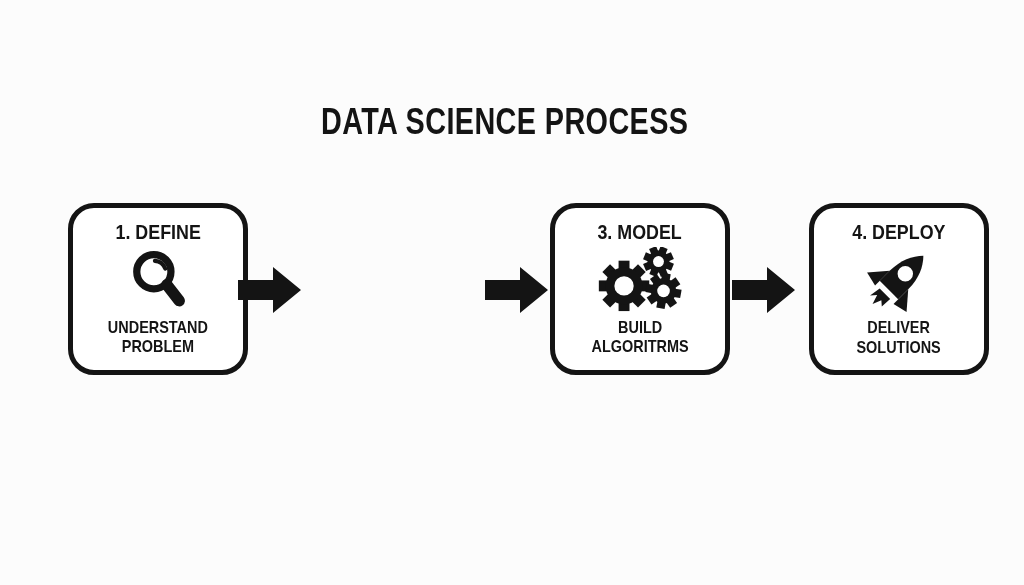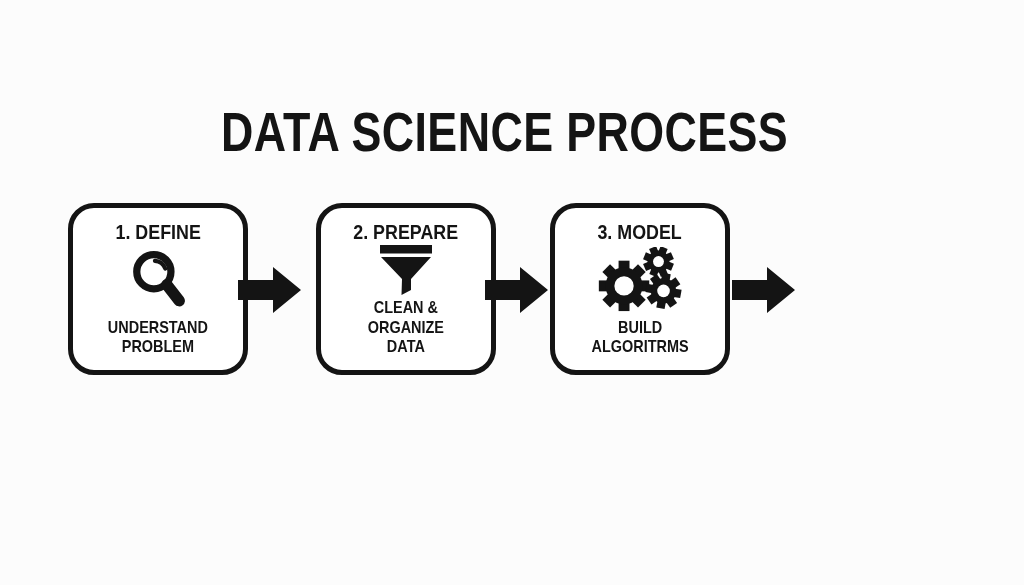--- a/index.html
+++ b/index.html
@@ -2,21 +2,21 @@
 <html style="--ink: #141414; --bg: #fcfcfc; --box-bg: #ffffff;"><head>
 <meta charset="utf-8">
 <style>
   :root { --ink:#141414; --bg:#fcfcfc; --box-bg:#ffffff; }
   * { margin:0; padding:0; box-sizing:border-box; }
   html,body { width:1024px; height:585px; overflow:hidden; }
   body { background:var(--bg); font-family:"Liberation Sans", sans-serif; color:var(--ink); }
   .canvas { position:relative; width:1024px; height:585px; background:var(--bg); }
 
   .title { position:absolute; left:0; right:14px; top:104px; text-align:center;
-           font-size:56px; font-weight:bold; letter-spacing:0.5px; line-height:1; }
+           font-size:36px; font-weight:bold; letter-spacing:0.5px; line-height:1; }
   .squeeze-title { display:inline-block; transform:scaleX(0.8); transform-origin:50% 50%; white-space:nowrap; }
 
   .step-box { position:absolute; top:203px; width:180px; height:172px;
               background:var(--box-bg); border:5px solid var(--ink); border-radius:26px;
               display:flex; flex-direction:column; align-items:center;
               justify-content:space-between; padding:13px 4px 13px; }
   .step-label { font-size:21px; font-weight:bold; line-height:1; white-space:nowrap;
                 transform:scaleX(0.85); transform-origin:50% 50%; }
   .icon-wrap { flex:1 1 auto; display:flex; align-items:center; justify-content:center; }
   .caption { font-size:17px; font-weight:bold; text-align:center; line-height:1.16;
@@ -47,34 +47,20 @@
       <span class="cap-line">PROBLEM</span>
     </p>
   </section>
 
   <span class="arrow" style="left:238px">
     <svg width="63" height="56" viewBox="0 0 63 56">
       <polygon points="0,18 35,18 35,5 63,28 35,51 35,38 0,38" fill="#141414"></polygon>
     </svg>
   </span>
 
-  <section class="step-box" style="left:316px">
-    <h2 class="step-label">2. PREPARE</h2>
-    <span class="icon-wrap">
-      <svg width="54" height="52" viewBox="0 0 54 52">
-        <rect x="1" y="1" width="52" height="8.5" fill="#141414"></rect>
-        <path d="M2 13 L52 13 L32 35 L32 46 L22.5 51 L23 35 Z" fill="#141414"></path>
-      </svg>
-    </span>
-    <p class="caption">
-      <span class="cap-line">CLEAN &amp;</span>
-      <span class="cap-line">ORGANIZE</span>
-      <span class="cap-line">DATA</span>
-    </p>
-  </section>
 
   <span class="arrow" style="left:485px">
     <svg width="63" height="56" viewBox="0 0 63 56">
       <polygon points="0,18 35,18 35,5 63,28 35,51 35,38 0,38" fill="#141414"></polygon>
     </svg>
   </span>
 
   <section class="step-box" style="left:550px">
     <h2 class="step-label">3. MODEL</h2>
     <span class="icon-wrap">
@@ -131,14 +117,32 @@
       <span class="cap-line">ALGORITRMS</span>
     </p>
   </section>
 
   <span class="arrow" style="left:732px">
     <svg width="63" height="56" viewBox="0 0 63 56">
       <polygon points="0,18 35,18 35,5 63,28 35,51 35,38 0,38" fill="#141414"></polygon>
     </svg>
   </span>
 
+  <section class="step-box" style="left:809px">
+    <h2 class="step-label">4. DEPLOY</h2>
+    <span class="icon-wrap">
+      <svg width="78" height="76" viewBox="0 0 64 64">
+        <g transform="rotate(45 32 32)" fill="#141414">
+          <path d="M32 3 C38.5 9.5 43 19.5 43 31.5 L43 44 L21 44 L21 31.5 C21 19.5 25.5 9.5 32 3 Z"></path>
+          <circle cx="32" cy="24.5" r="6.5" fill="#ffffff"></circle>
+          <path d="M21 32 L8.5 46.5 L21 49.5 Z"></path>
+          <path d="M43 32 L55.5 46.5 L43 49.5 Z"></path>
+          <path d="M25.5 48.5 L24 58.5 L28 54 L30.5 62 L33.5 54.5 L37.5 58 L38 48.5 Z"></path>
+        </g>
+      </svg>
+    </span>
+    <p class="caption">
+      <span class="cap-line">DELIVER</span>
+      <span class="cap-line">SOLUTIONS</span>
+    </p>
+  </section>
 
 </div>
 
 </body></html>

